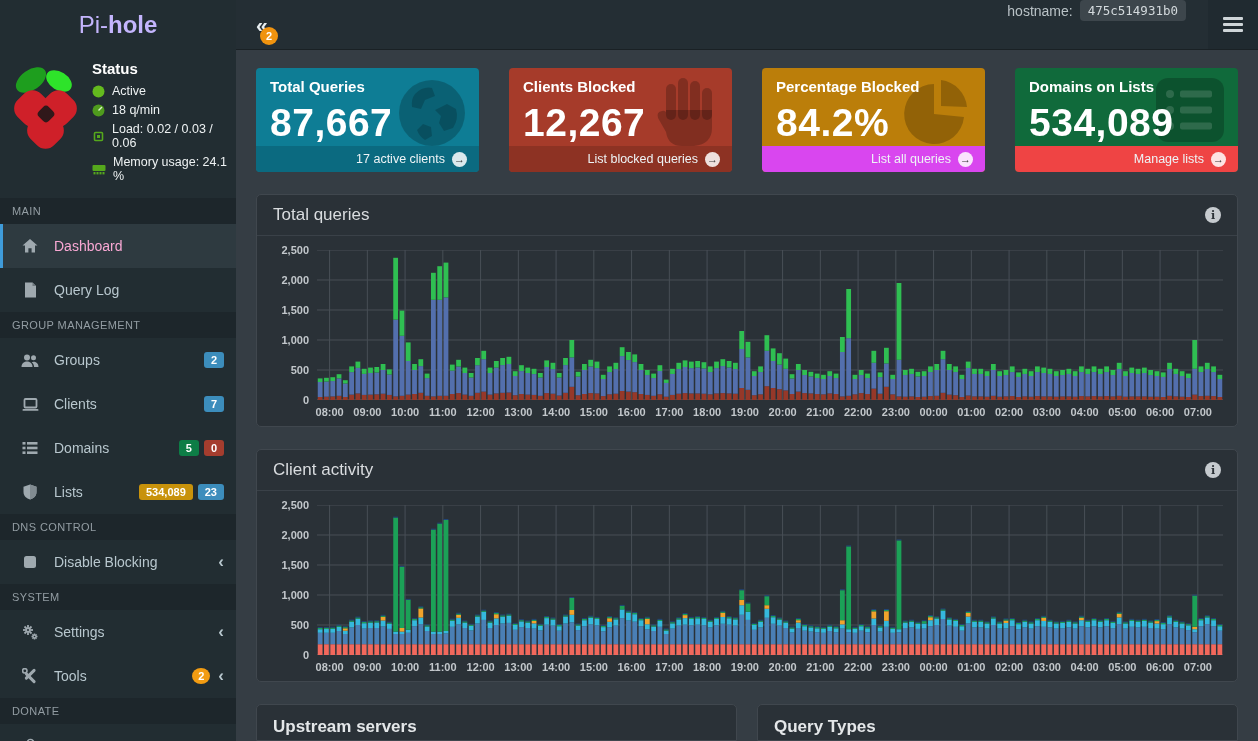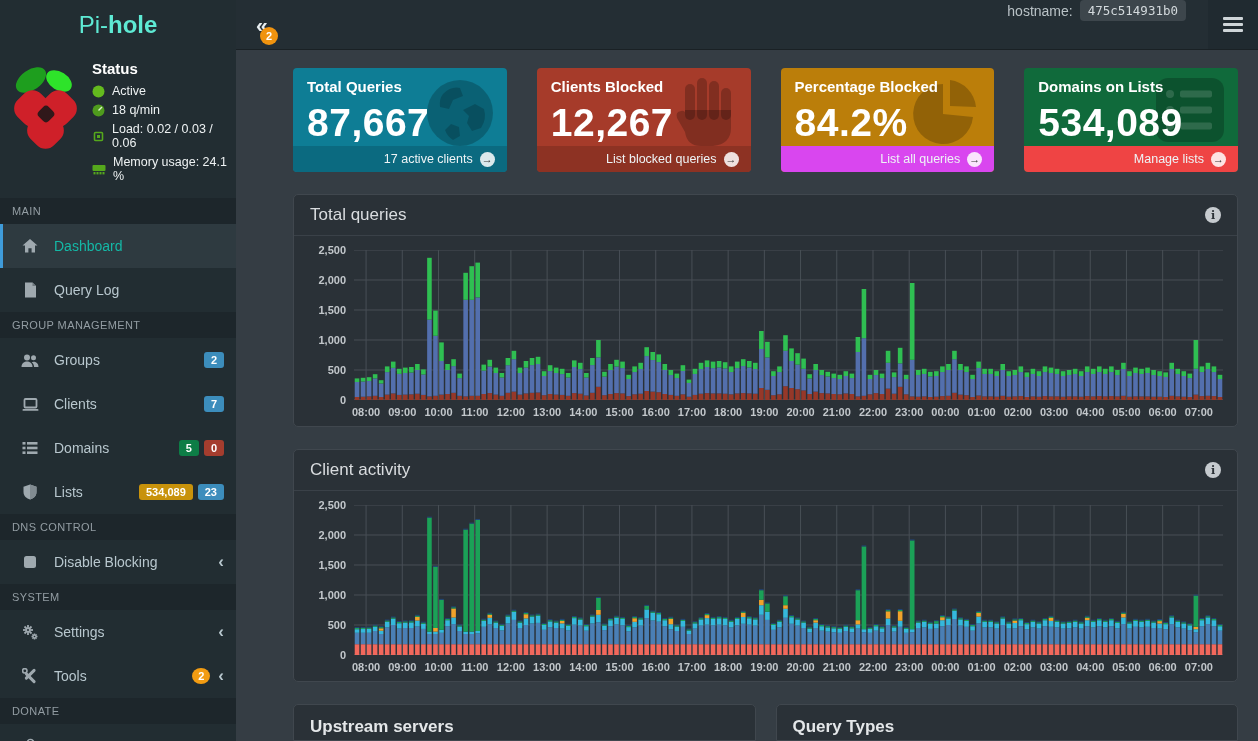--- a/index.html
+++ b/index.html
@@ -1,33 +1,33 @@
 <!DOCTYPE html>
 <html><head>
 <meta charset="utf-8">
 <style>
   html,body{margin:0;padding:0;width:1258px;height:741px;overflow:hidden;
     background:#353d44;font-family:"Liberation Sans",sans-serif;}
   .app{display:grid;grid-template-columns:236px 1fr;grid-template-rows:50px 691px;width:1258px;height:741px;}
 
   
   .sidebar{grid-row:1/3;grid-column:1;background:#222d32;display:flex;flex-direction:column;overflow:hidden;}
-  .brand{height:50px;display:flex;align-items:center;justify-content:center;font-size:24px;color:#5eead4;flex:none;}
+  .brand{height:50px;display:flex;align-items:center;justify-content:center;font-size:24px;color:#c4b5fd;flex:none;}
   .brand b{font-weight:700;}
   .status-box{display:flex;padding:6px 8px 10px 4px;flex:none;}
   .logo-svg{flex:none;margin-top:4px;}
   .status-info{margin-left:4px;color:#fff;}
   .status-title{font-weight:700;font-size:15px;margin:4px 0 7px;}
   .status-row{display:flex;align-items:center;gap:7px;font-size:12.5px;margin:5px 0;color:#eef2f3;}
   .status-row svg{flex:none;}
   .menu{flex:1;overflow:hidden;}
   .menu-header{background:#1d262b;color:#939da3;font-size:11px;padding:7px 12px;letter-spacing:.4px;}
   .menu-item{display:flex;align-items:center;height:44px;padding:0 12px 0 15px;color:#b8c7ce;font-size:14px;
     border-left:3px solid transparent;cursor:pointer;}
-  .menu-item.active{background:#2e3a40;color:#14b8a6;border-left-color:#3f9bd9;}
+  .menu-item.active{background:#2e3a40;color:#f9a8d4;border-left-color:#3f9bd9;}
   .mi-icon{width:24px;margin-right:12px;display:flex;justify-content:center;}
   .mi-label{flex:1;}
   .badge{font-size:11px;font-weight:700;color:#fff;padding:2px 7px;border-radius:3px;margin-left:5px;}
   .badge.round{border-radius:50%;padding:2px 6px;}
   .chevron{color:#b8c7ce;font-size:17px;font-weight:700;margin-left:8px;}
 
   
   .topbar{grid-row:1;grid-column:2;background:#242e34;display:flex;align-items:center;position:relative;
     border-bottom:1px solid #1a2125;}
   .collapse-wrap{position:relative;margin-left:20px;width:26px;}
@@ -36,21 +36,21 @@
     color:#fff;font-size:11px;font-weight:700;display:flex;align-items:center;justify-content:center;}
   .topbar-right{margin-left:auto;display:flex;align-items:flex-start;height:100%;}
   .hostname{display:flex;align-items:center;gap:7px;color:#b9c2c6;font-size:14px;margin-right:22px;}
   .hostname .pill{background:#3d464c;color:#d3d9dc;font-family:"DejaVu Sans Mono",monospace;font-size:12.5px;
     padding:3px 8px;border-radius:4px;}
   .burger{width:50px;height:100%;background:#202a30;display:flex;flex-direction:column;align-items:center;
     justify-content:center;gap:3px;cursor:pointer;}
   .burger span{display:block;width:20px;height:3px;background:#cfd5d8;border-radius:1px;}
 
   
-  .content{grid-row:2;grid-column:2;padding:18px 20px 0;display:flex;flex-direction:column;overflow:hidden;margin-left:37px;}
+  .content{grid-row:2;grid-column:2;padding:18px 20px 0;display:flex;flex-direction:column;overflow:hidden;}
   .cards{display:flex;gap:30px;flex:none;}
   .card{flex:1;border-radius:4px;position:relative;color:#fff;overflow:hidden;cursor:pointer;}
   .card-body{padding:10px 14px 8px;position:relative;z-index:1;height:78px;box-sizing:border-box;}
   .card-title{font-size:15px;font-weight:600;}
   .card-value{font-size:39px;font-weight:700;margin-top:6px;letter-spacing:.5px;}
   .card-icon{position:absolute;right:10px;top:8px;z-index:0;}
   .card-footer{height:26px;display:flex;align-items:center;justify-content:flex-end;gap:7px;padding:0 12px;
     font-size:12.5px;color:#eef4f6;position:relative;z-index:1;}
   .go-arrow{width:15px;height:15px;border-radius:50%;background:rgba(255,255,255,.85);color:#333;
     display:flex;align-items:center;justify-content:center;font-size:11px;font-weight:700;line-height:1;}

